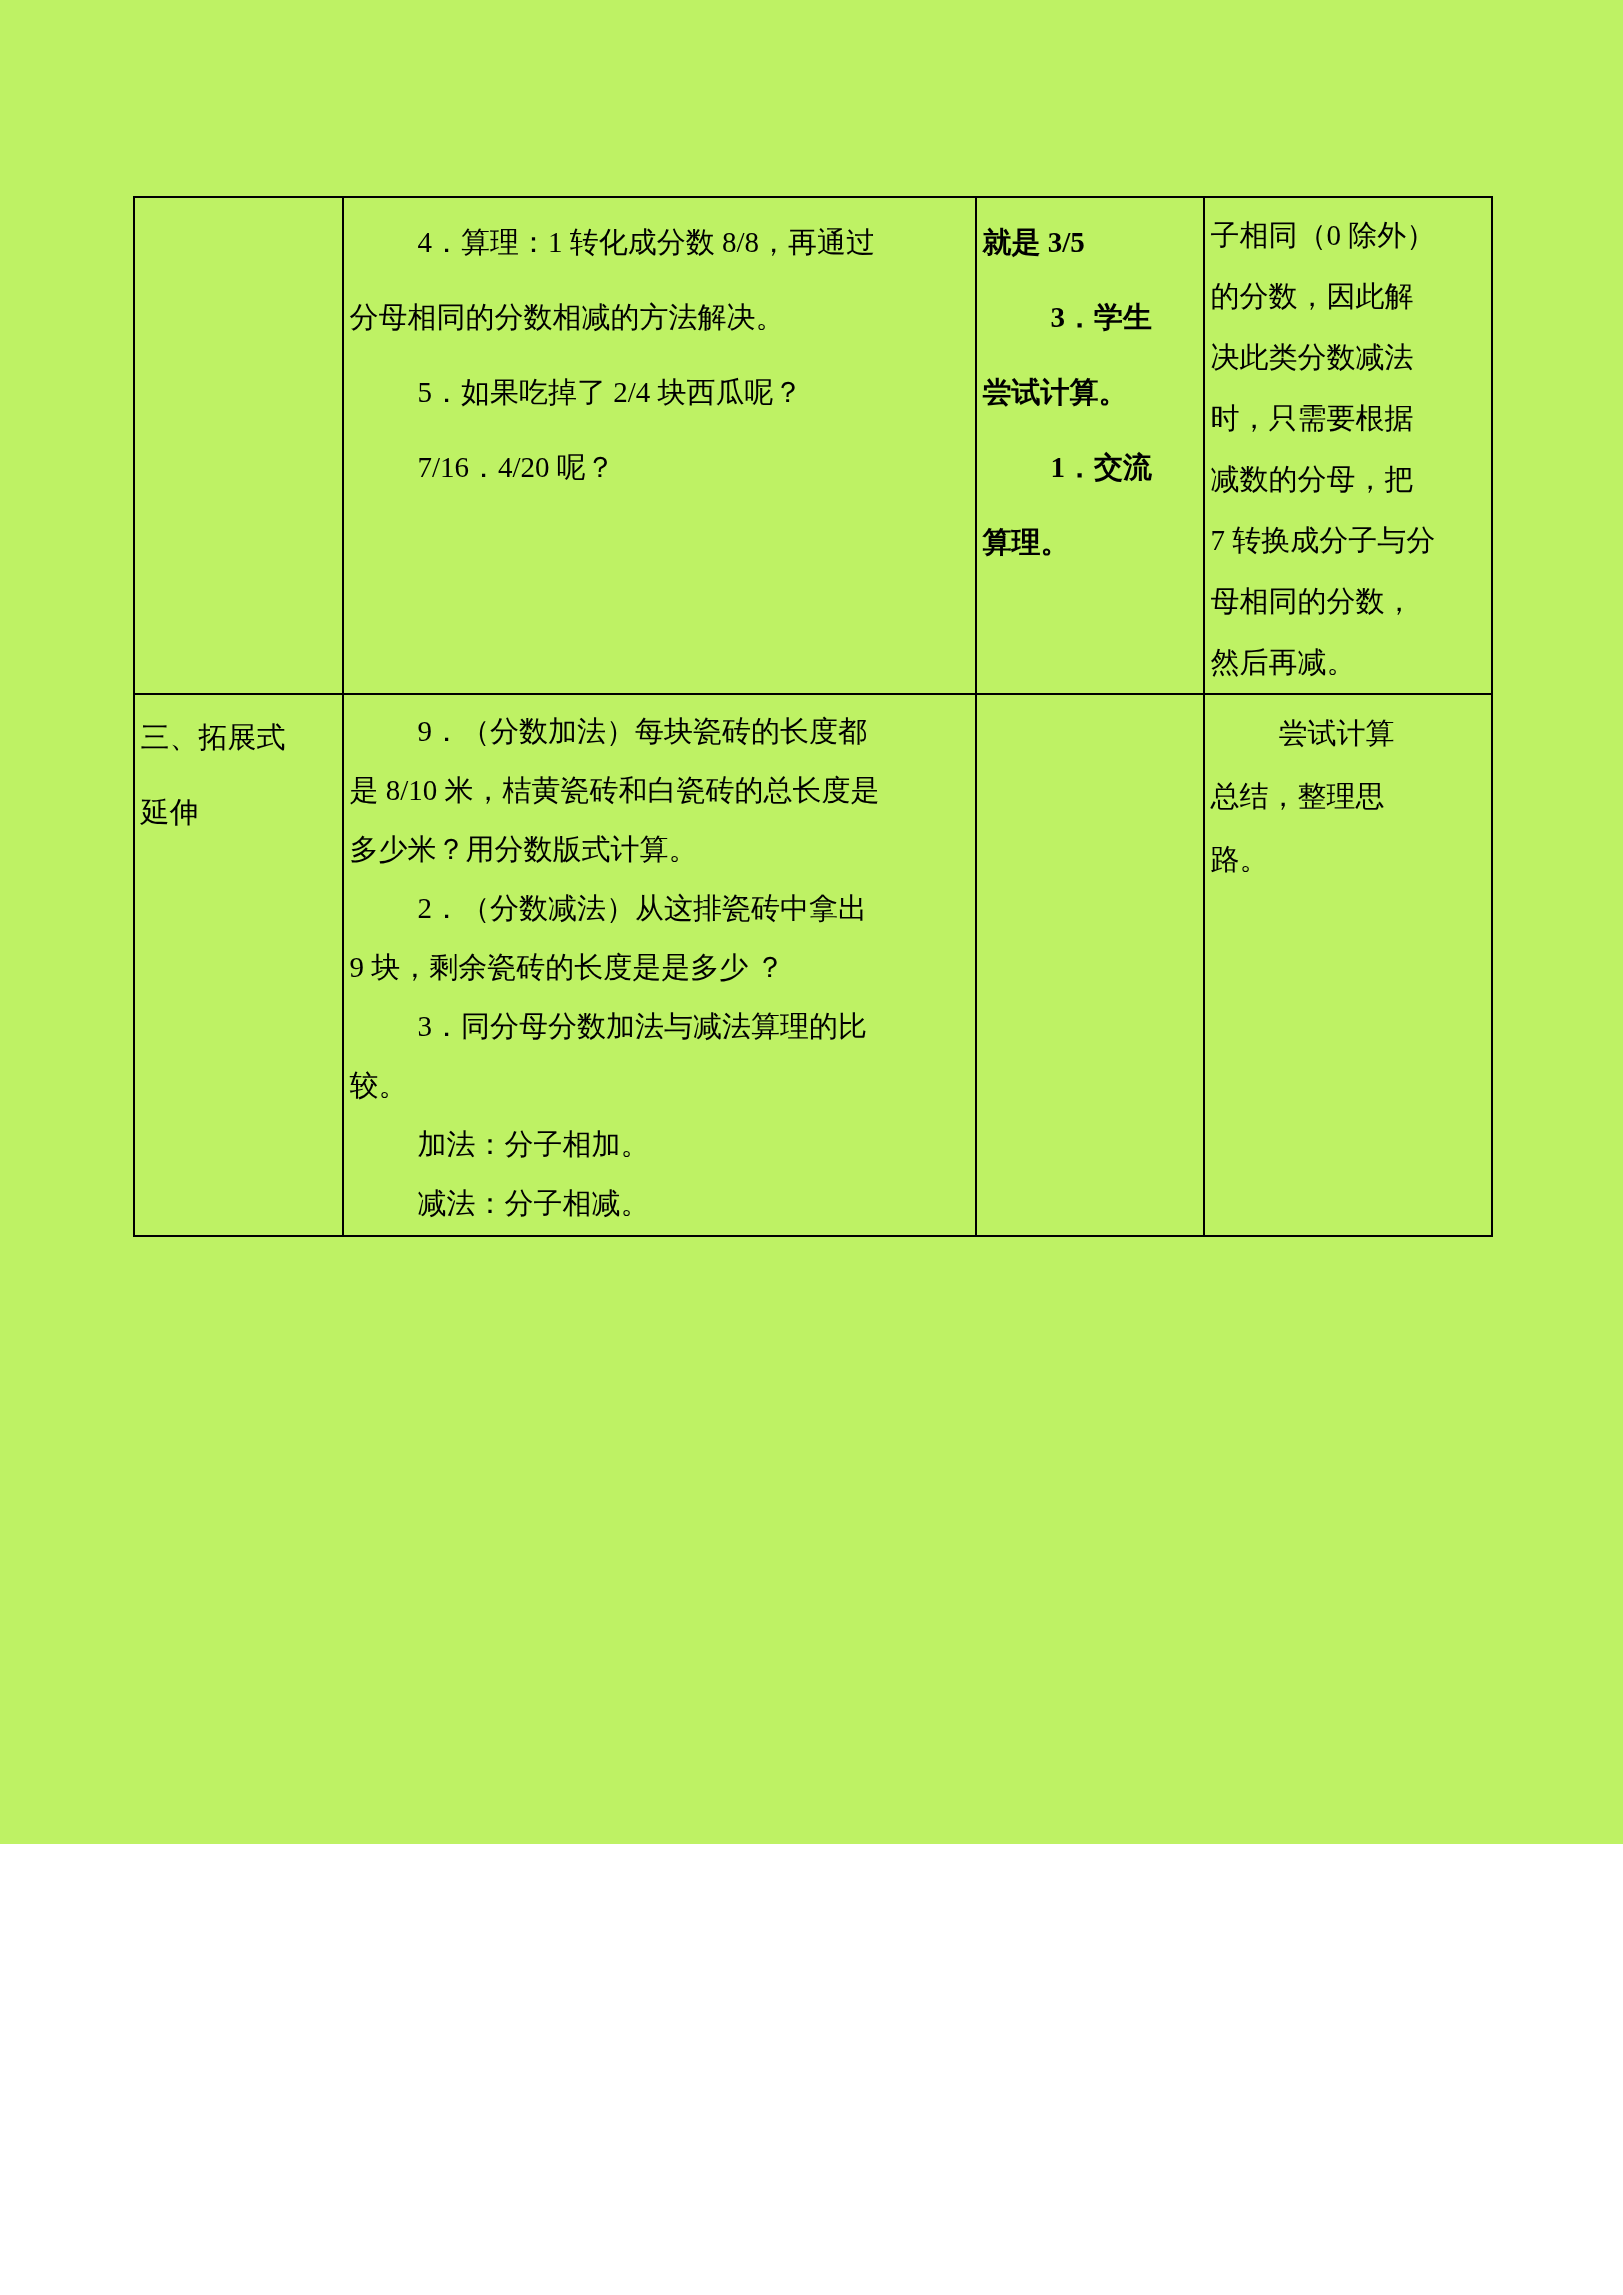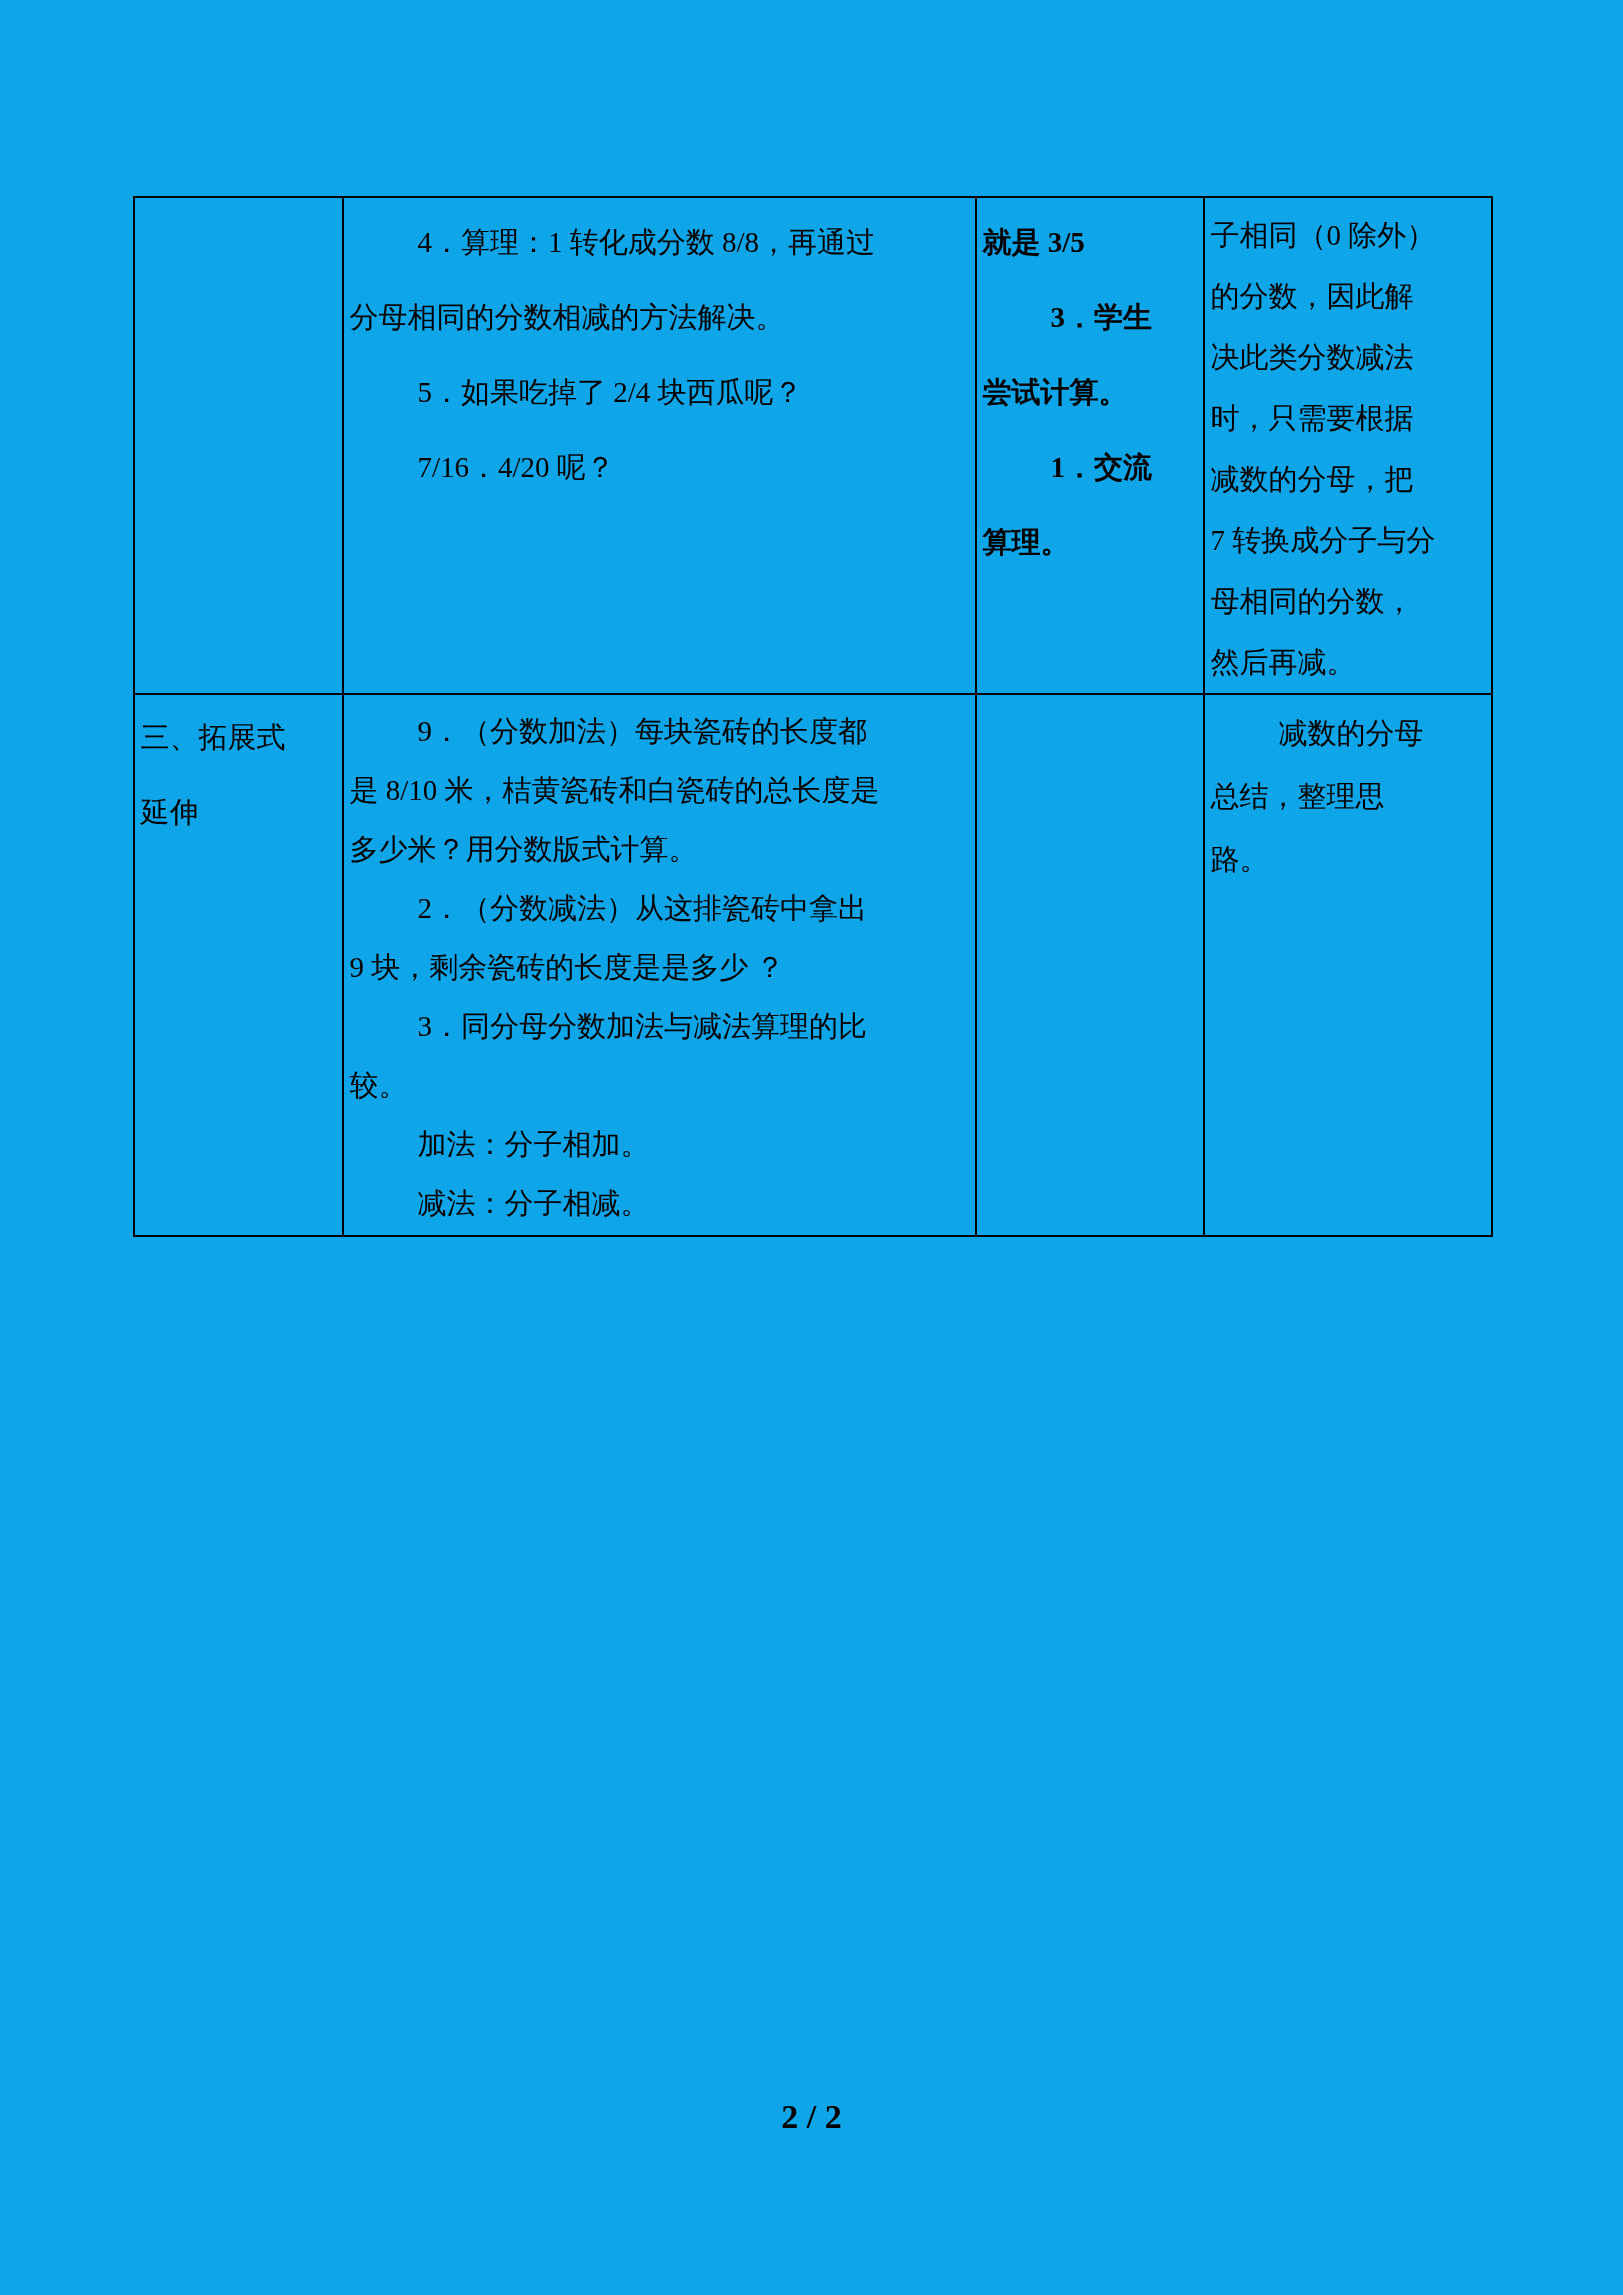--- a/index.html
+++ b/index.html
@@ -3,22 +3,22 @@
 <meta charset="utf-8">
 <style>
   html, body {
     margin: 0;
     padding: 0;
     background: #ffffff;
   }
   .page {
     position: relative;
     width: 1623px;
-    height: 2295px;
-    background: #0ea5e9;
+    height: 1844px;
+    background: #bef264;
     color: #000000;
     font-family: "Liberation Serif", "DejaVu Serif", serif;
     overflow: hidden;
   }
   table.lesson-table {
     position: absolute;
     left: 133px;
     top: 196px;
     width: 1359px;
     border-collapse: collapse;
@@ -110,21 +110,21 @@
           <div class="line">多少米？用分数版式计算。</div>
           <div class="line ind">2．（分数减法）从这排瓷砖中拿出</div>
           <div class="line">9 块，剩余瓷砖的长度是是多少 ？</div>
           <div class="line ind">3．同分母分数加法与减法算理的比</div>
           <div class="line">较。</div>
           <div class="line ind">加法：分子相加。</div>
           <div class="line ind">减法：分子相减。</div>
         </td>
         <td class="col-student"></td>
         <td class="col-intent">
-          <div class="line ind">减数的分母</div>
+          <div class="line ind">尝试计算</div>
           <div class="line">总结，整理思</div>
           <div class="line">路。</div>
         </td>
       </tr>
     </tbody>
   </table>
 
   <div class="page-footer">2 / 2</div>
 
 </div>

